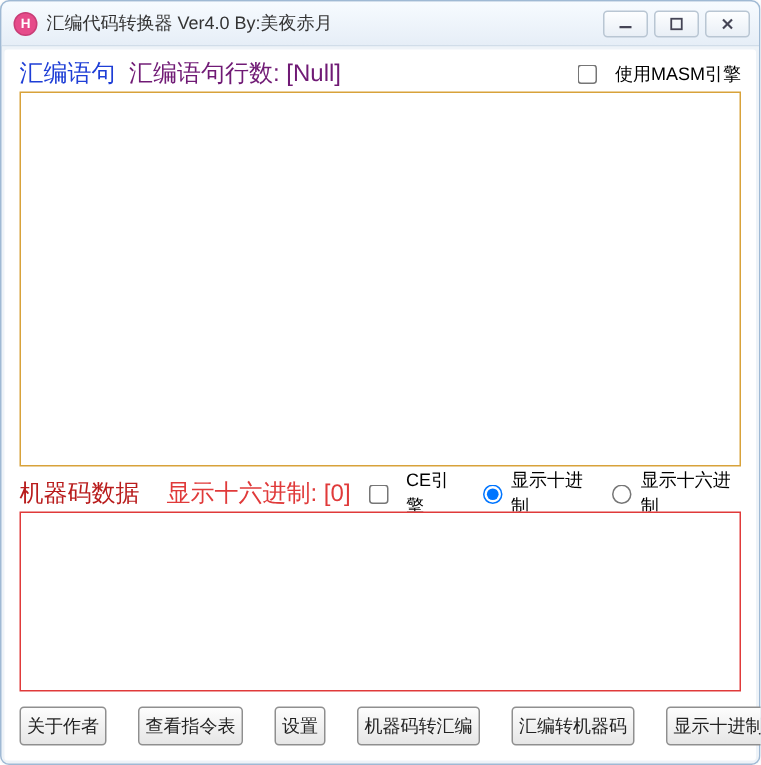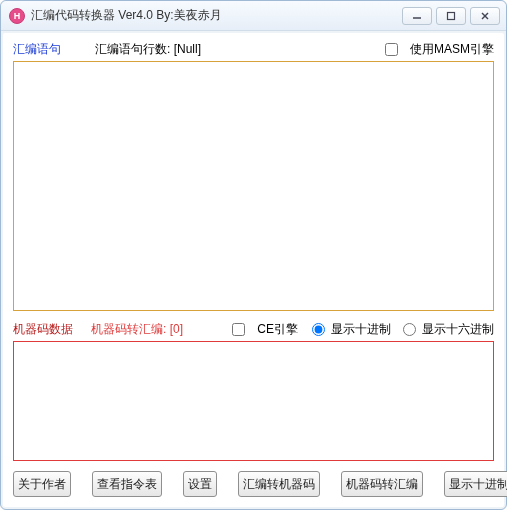--- a/index.html
+++ b/index.html
@@ -83,23 +83,23 @@
     margin: 2px;
     border-radius: 2px;
   }
   .row-labels {
     display: flex;
     align-items: center;
     height: 20px;
     margin-bottom: 2px;
     gap: 6px;
   }
-  .lbl { font-size: 12px; white-space: nowrap; }
+  .lbl { font-size: 16px; white-space: nowrap; }
   .lbl-blue { color: #1e3ed6; }
-  .lbl-magenta { color: #000000; margin-left: 28px; }
+  .lbl-magenta { color: #701a75; margin-left: 3px; }
   .lbl-orange { color: #b91c1c; }
   .lbl-red { color: #e03a3a; margin-left: 12px; }
   .spacer { flex: 1; }
   .chk {
     display: flex;
     align-items: center;
     gap: 12px;
     cursor: pointer;
   }
   .chk input, .rad input {
@@ -196,21 +196,21 @@
       </label>
     </div>
 
     <textarea class="textarea ta-asm" style=""></textarea>
 
     <div class="mid-gap"></div>
 
     <div class="row-labels">
       <span class="lbl lbl-orange">机器码数据</span>
       <span class="lbl lbl-red">
-        <span>机器码转汇编:</span>
+        <span>显示十六进制:</span>
         <span>[0]</span>
       </span>
       <span class="spacer"></span>
       <label class="chk">
         <input type="checkbox" style="">
         <span>CE引擎</span>
       </label>
       <label class="rad" style="margin-left:8px;">
         <input type="radio" name="radix" checked="" style="">
         <span>显示十进制</span>
@@ -220,19 +220,19 @@
         <span>显示十六进制</span>
       </label>
     </div>
 
     <textarea class="textarea ta-mc" style=""></textarea>
 
     <div class="button-row">
       <button class="btn">关于作者</button>
       <button class="btn">查看指令表</button>
       <button class="btn">设置</button>
+      <button class="btn">机器码转汇编</button>
       <button class="btn">汇编转机器码</button>
-      <button class="btn">机器码转汇编</button>
       <button class="btn">显示十进制</button>
     </div>
 
   </div>
 </div>
 
 </body></html>

